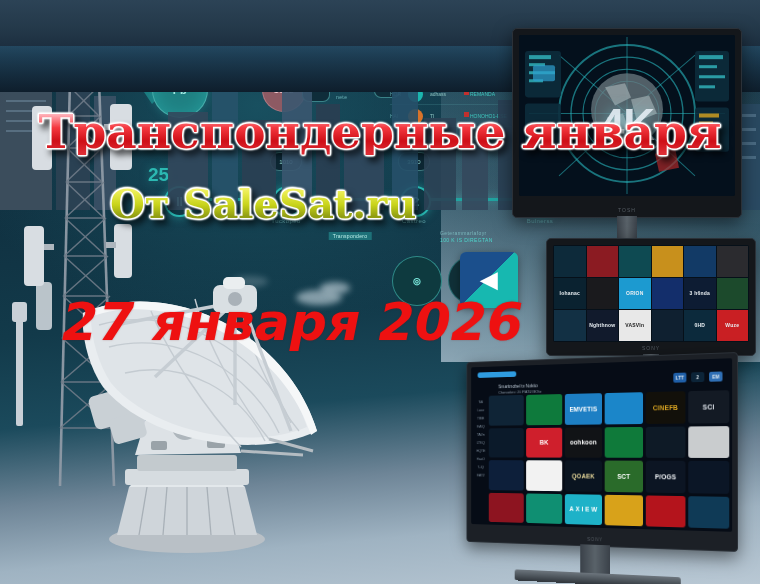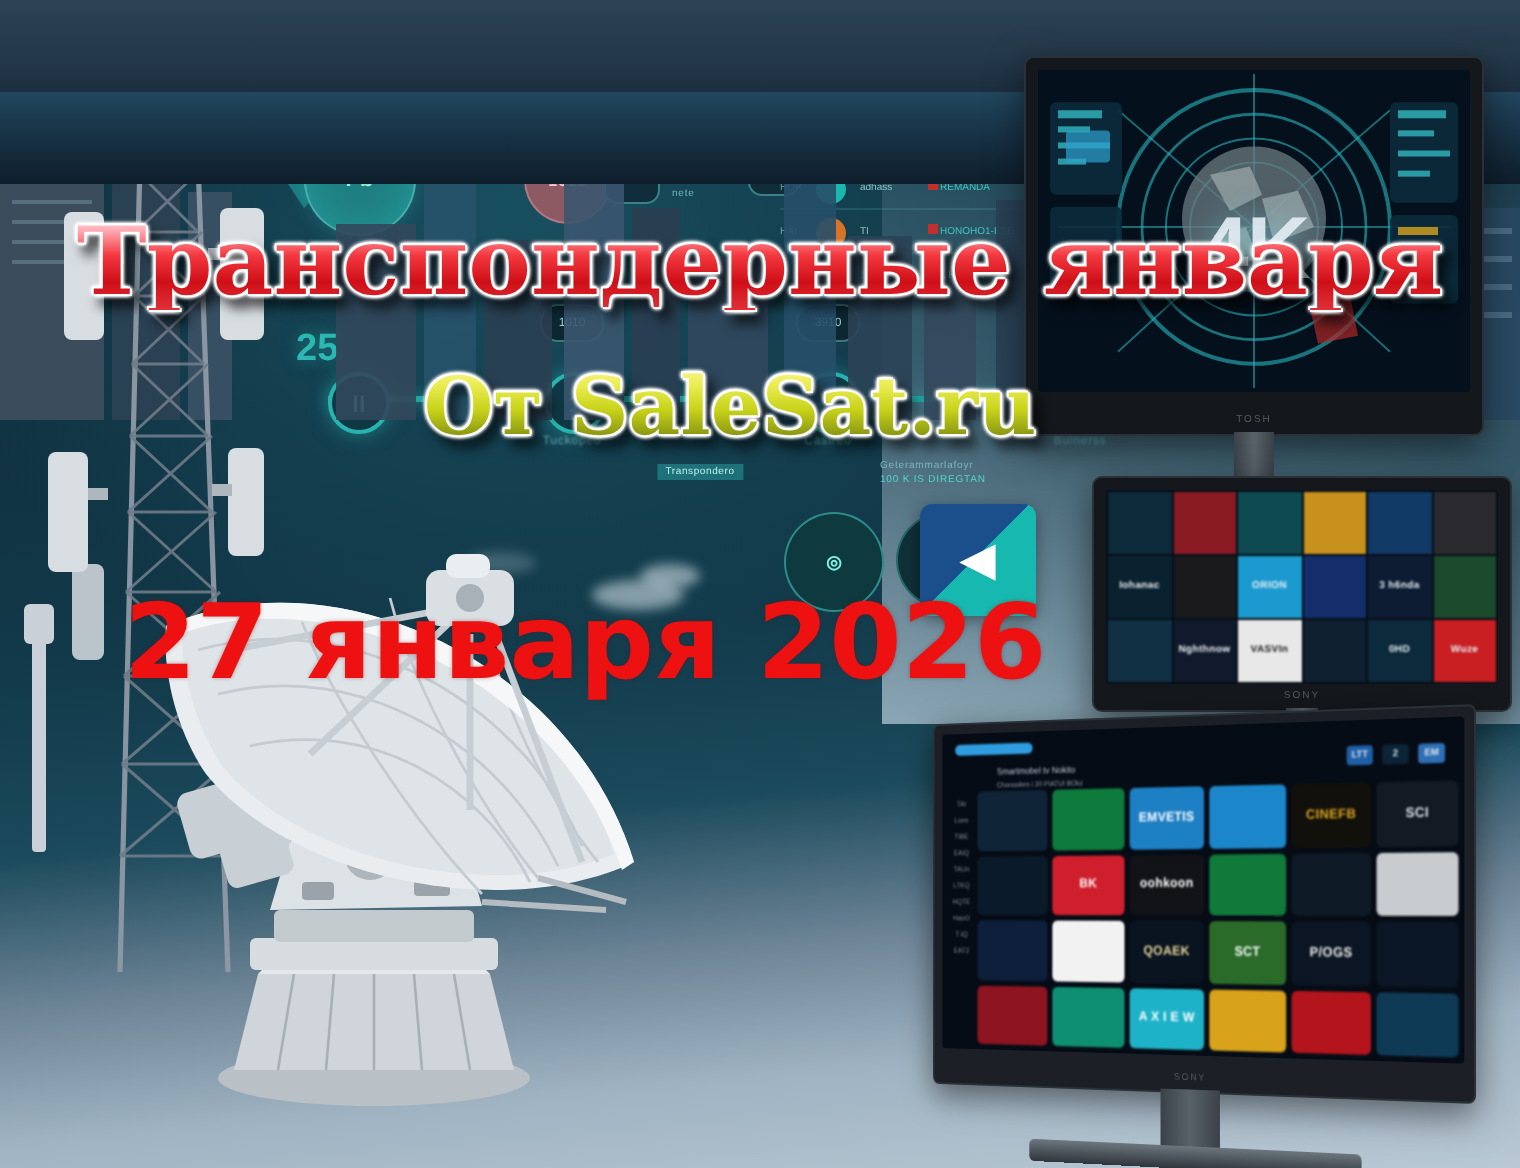--- a/index.html
+++ b/index.html
@@ -240,36 +240,37 @@
     font-family:"DejaVu Serif",serif;
     letter-spacing:0px;
     background:linear-gradient(180deg,#ffdfe3 0%,#ffb0b8 14%,#f4383f 42%,#cf0f17 70%,#e03038 100%);
     -webkit-background-clip:text;background-clip:text;color:transparent;
     -webkit-text-stroke:0px;
     filter:drop-shadow(0 0 1px #fff) drop-shadow(1px 1px 0 #fff) drop-shadow(-1px 0 0 #fff)
            drop-shadow(0 -1px 0 #fff) drop-shadow(4px 5px 3px rgba(0,0,0,.65));
     white-space:nowrap;
   }
   #subtitle{
-    position:absolute;left:0;top:184px;width:620px;text-align:center;
+    position:absolute;left:0;top:184px;width:620px;
     padding-left:110px;box-sizing:border-box;
     font-size:40px;font-weight:700;line-height:1;
     font-family:"DejaVu Serif",serif;
     background:linear-gradient(180deg,#fbf58a 0%,#e9ec4f 22%,#c8d31a 52%,#8e9b12 82%,#b3bf16 100%);
     -webkit-background-clip:text;background-clip:text;color:transparent;
     filter:drop-shadow(0 0 1px #fff) drop-shadow(1px 1px 0 #fff) drop-shadow(-1px 0 0 #fff)
            drop-shadow(0 -1px 0 #fff) drop-shadow(4px 5px 3px rgba(0,0,0,.6));
     white-space:nowrap;
   }
   #datetext{
     position:absolute;left:62px;top:296px;
     font-size:52px;font-weight:700;line-height:1;
     font-family:"DejaVu Sans",sans-serif;
     color:#ee1111;white-space:nowrap;
     text-shadow:0 0 2px rgba(120,0,0,.35);
+    font-style:italic;
   }
 </style>
 </head>
 <body>
 
 <div id="stage">
 
   <div class="layer" id="bg-base"></div>
   <div class="layer" id="bg-sky"></div>
 

